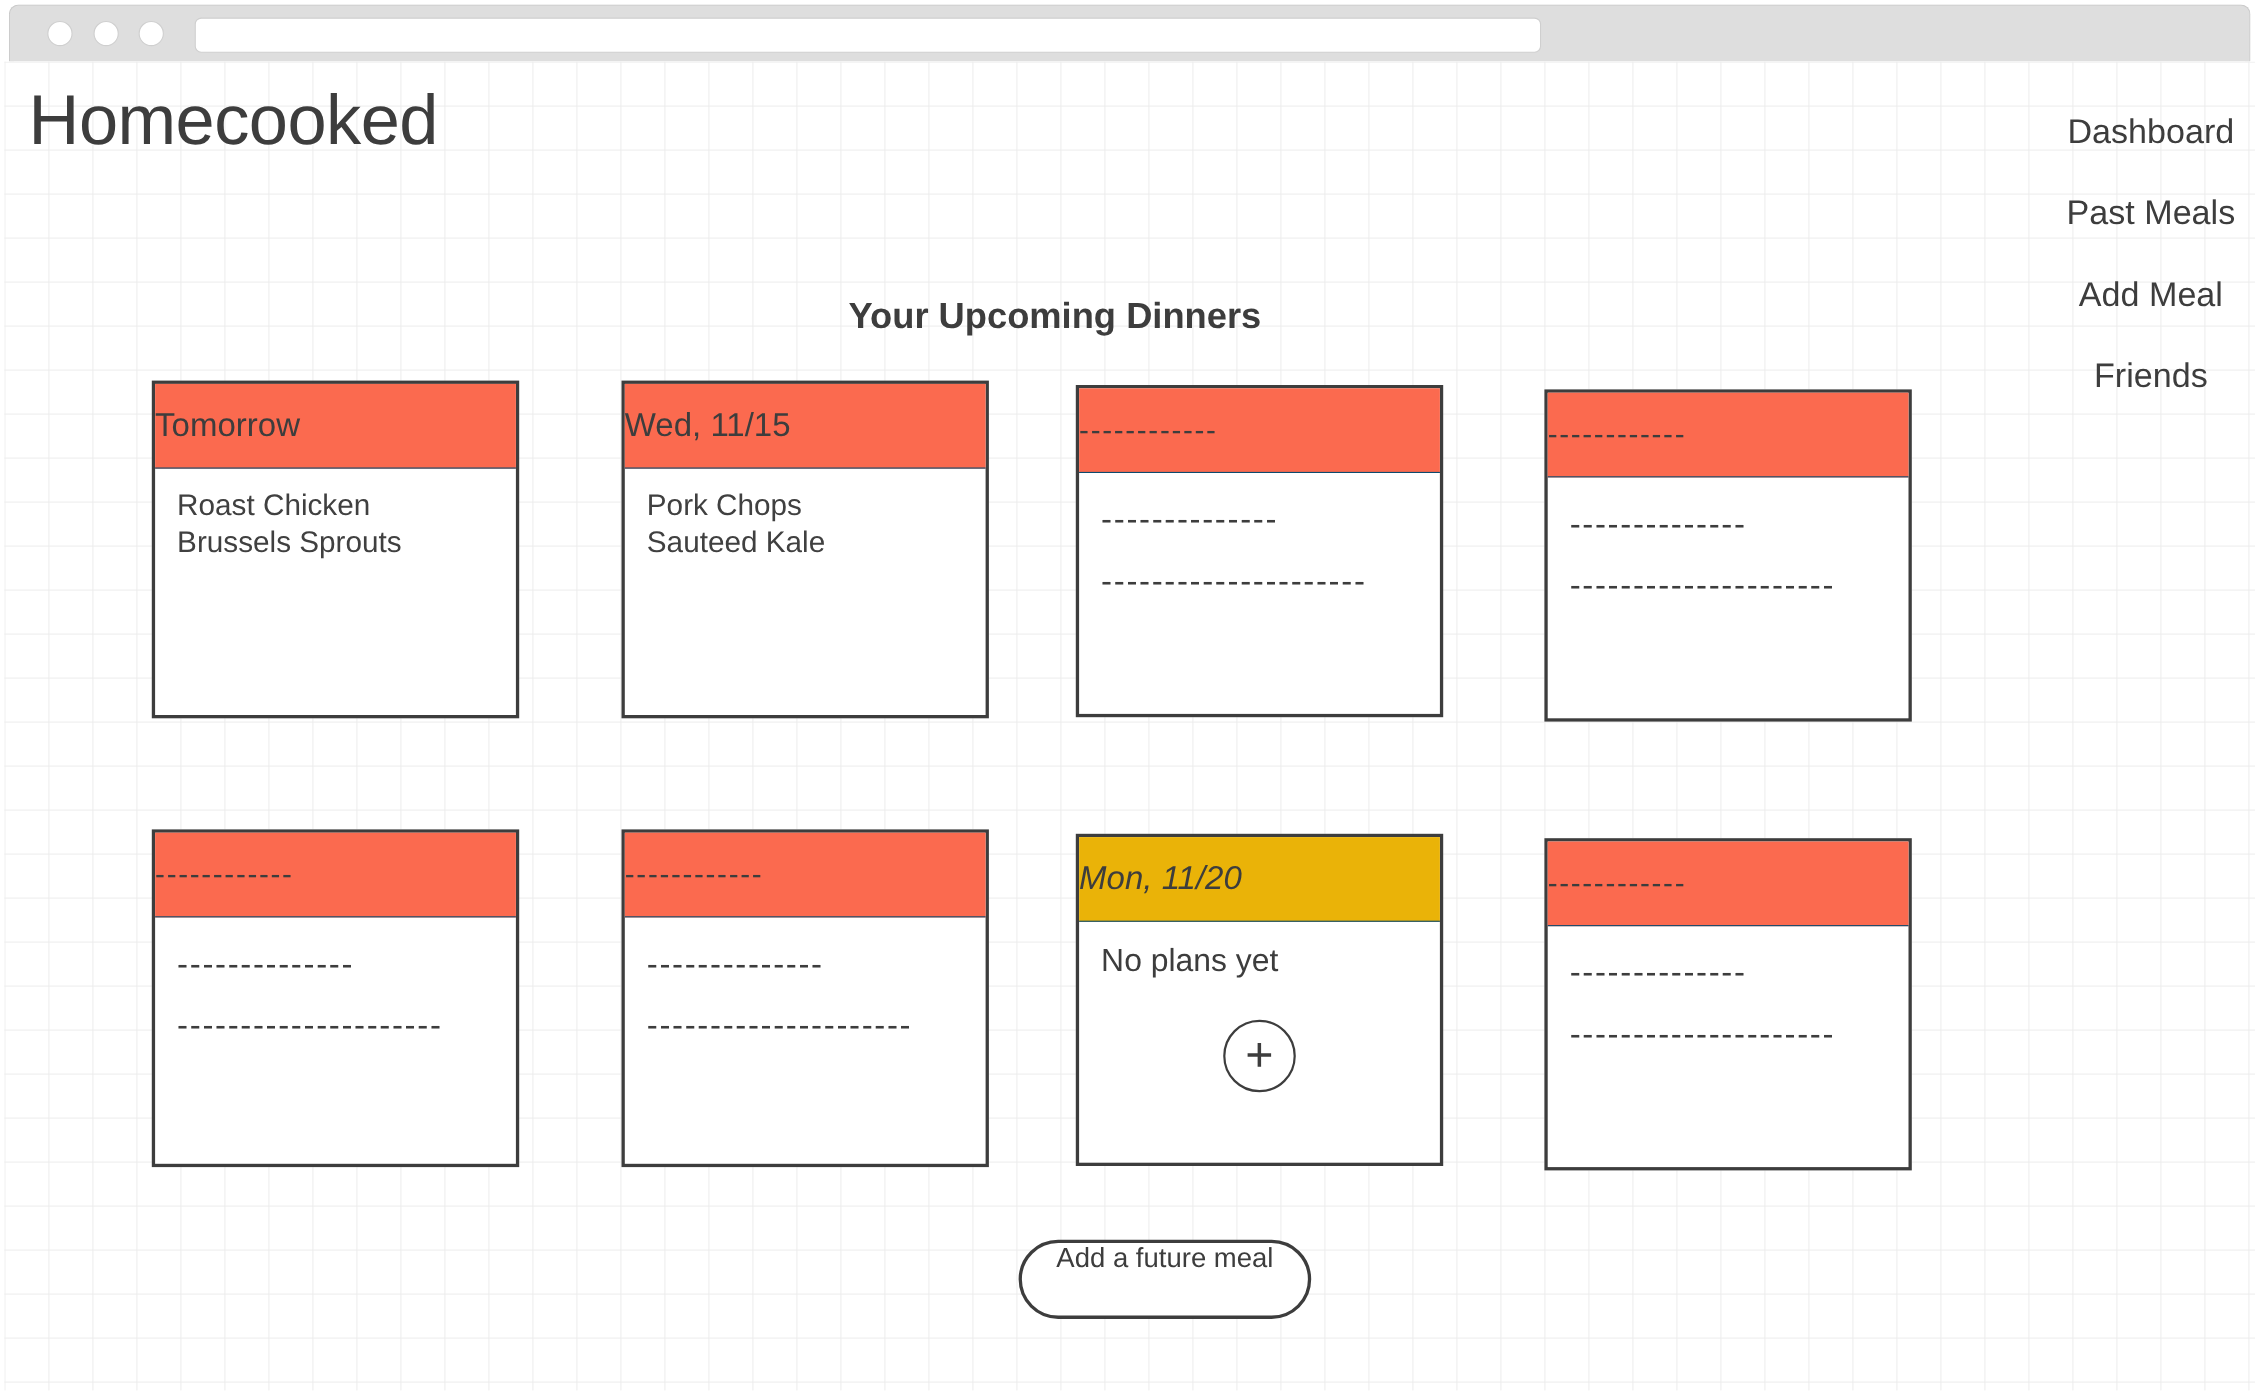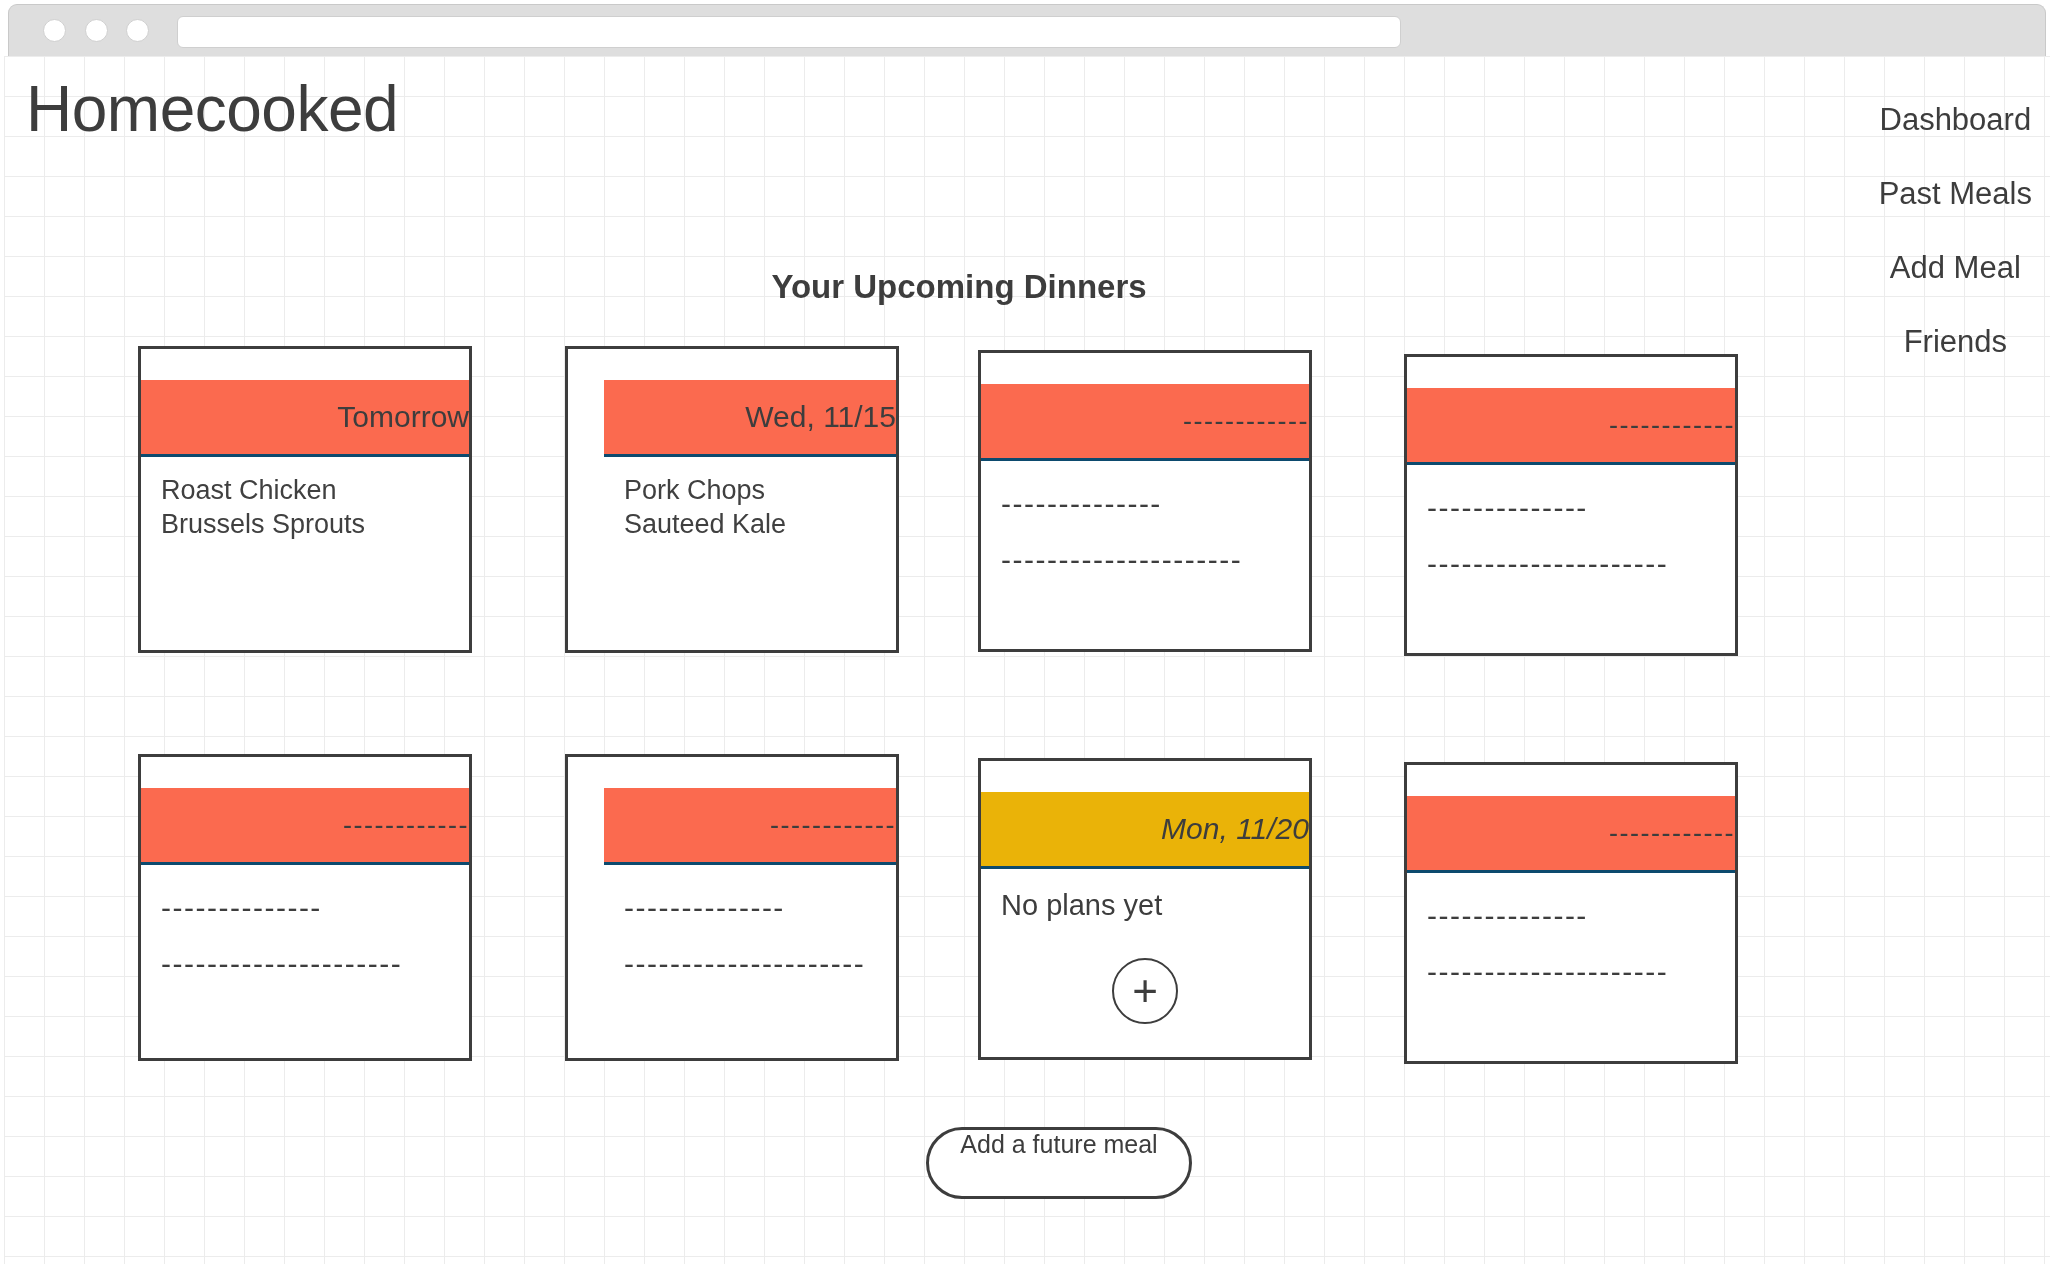--- a/index.html
+++ b/index.html
@@ -152,34 +152,33 @@
   .meal-card {
     position: absolute;
     top: 0;
     width: 334px;
     background: #ffffff;
     border: 3px solid #3d3d3d;
     box-sizing: border-box;
     cursor: pointer;
   }
   .meal-card.col-0 { left: 0px;    height: 307px; }
-  .meal-card.col-1 { left: 427px;  height: 307px; padding-left: 36px; }
+  .meal-card.col-1 { left: 427px;  height: 307px; }
   .meal-card.col-2 { left: 840px;  height: 302px; top: 4px; }
   .meal-card.col-3 { left: 1266px; height: 302px; top: 8px; }
 
   .card-header {
     height: 77px;
-    border-bottom: 3px solid #0c4a6e;
+    border-bottom: 1px solid #0c4a6e;
     display: flex;
     align-items: center;
-    justify-content: flex-end;
+    justify-content: flex-start;
     box-sizing: border-box;
     font-size: 30px;
     color: #3d3d3d;
-    margin-top: 31px;
   }
   .card-header.filled      { background: #fb6a4f; }
   .card-header.empty-state { background: #eab308; font-style: italic; }
 
   .card-body {
     padding: 18px 20px 0 20px;
     box-sizing: border-box;
   }
   .meal-item {
     font-size: 27px;

